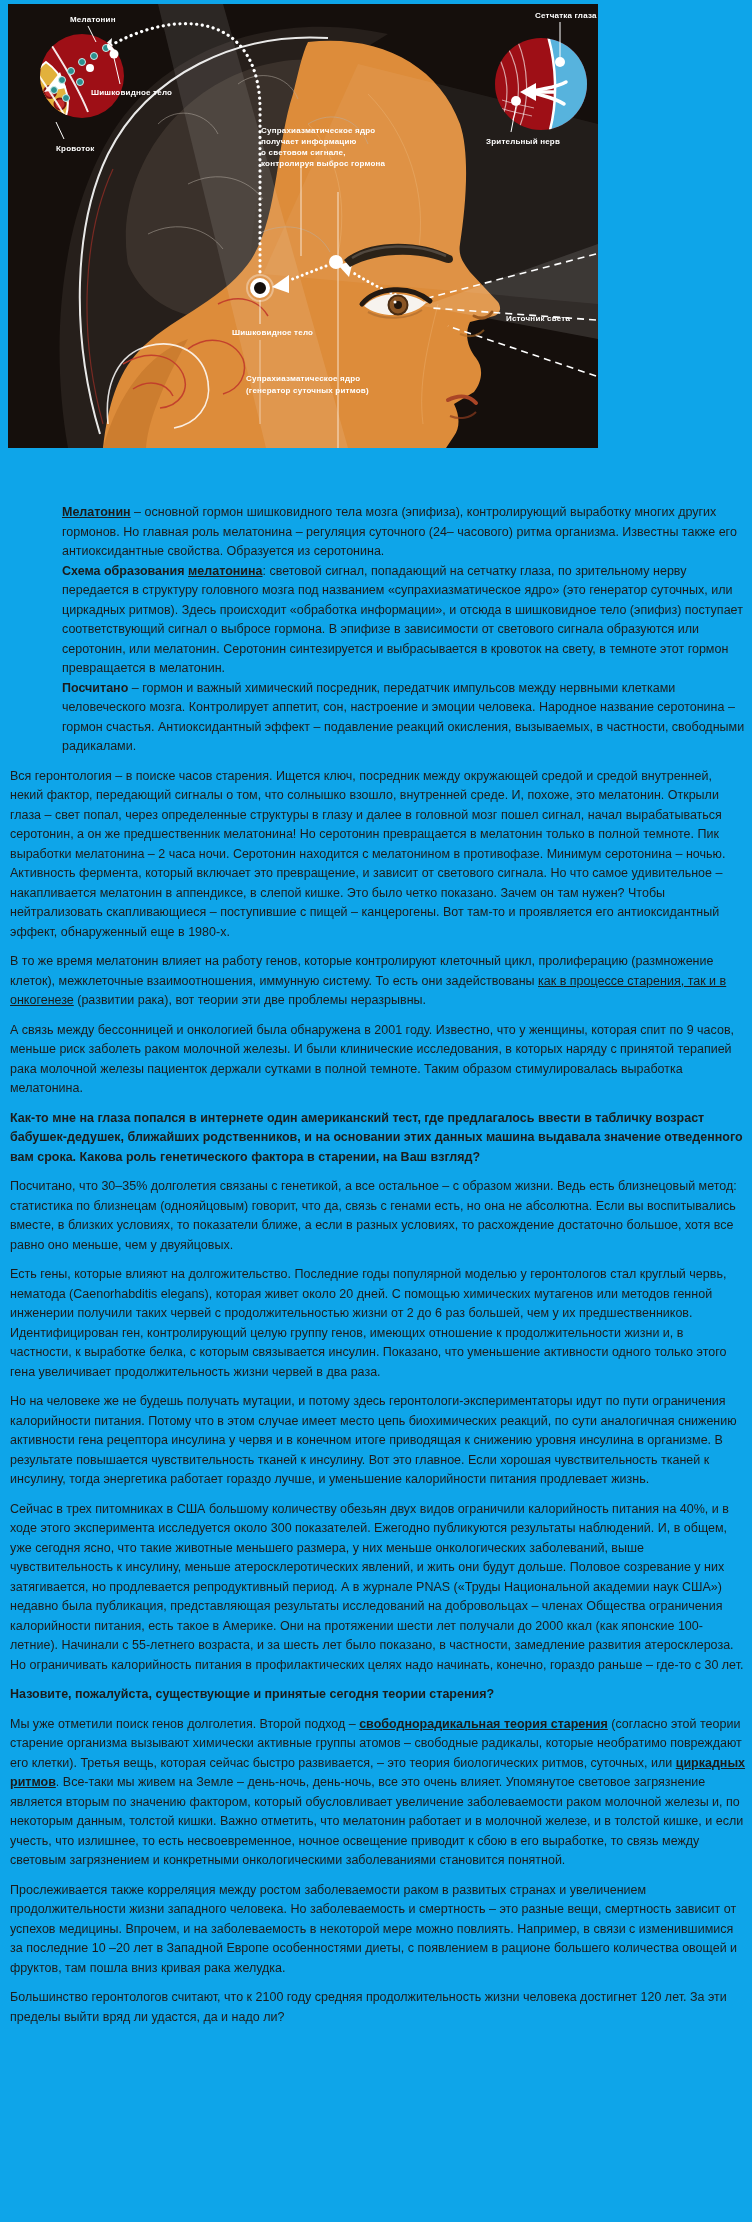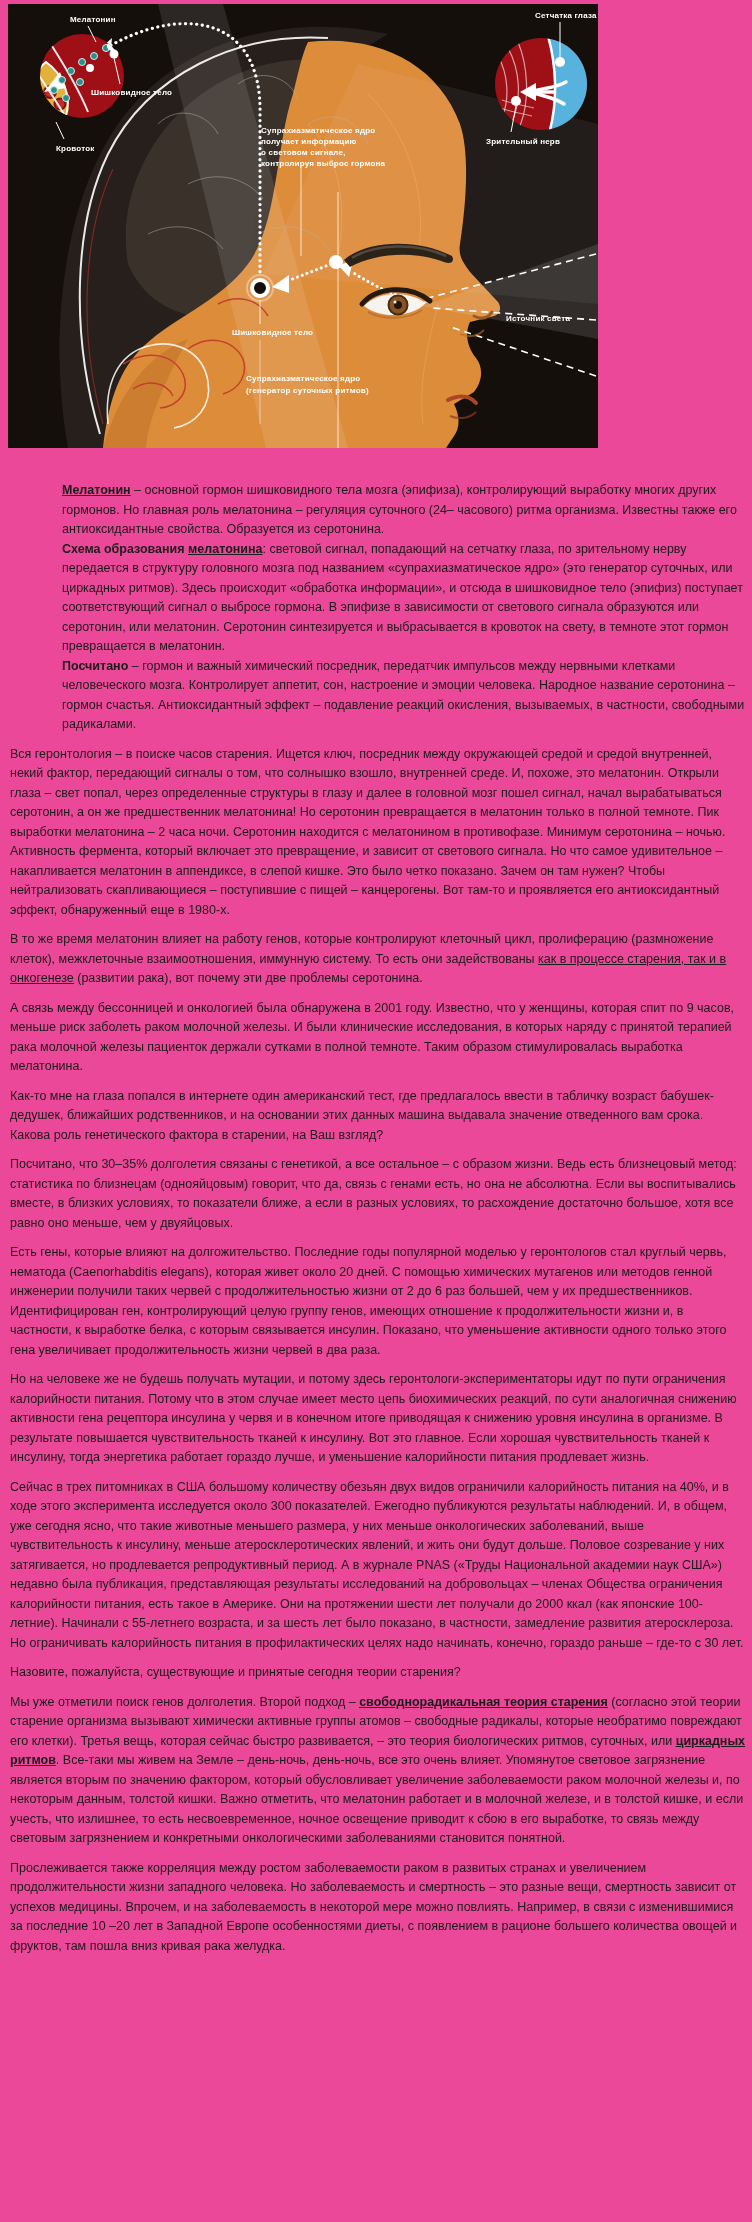--- a/index.html
+++ b/index.html
@@ -1,27 +1,27 @@
 <!DOCTYPE html>
 <html><head>
 <meta charset="utf-8">
 <style>
   html,body{margin:0;padding:0;background:#fff;}
-  .page{position:relative;width:752px;height:2222px;background:#ec4899;overflow:hidden;
+  .page{position:relative;width:752px;height:2222px;background:#0ea5e9;overflow:hidden;
         font-family:"Liberation Sans",sans-serif;}
   .infographic{position:absolute;left:8px;top:4px;width:590px;height:444px;}
   .infographic svg{display:block;}
   .ilbl{font:bold 8px "Liberation Sans",sans-serif;fill:#ffffff;letter-spacing:.2px;}
-  .article{position:absolute;left:10px;top:481px;width:736px;
+  .article{position:absolute;left:10px;top:503px;width:736px;
            font-size:12.5px;line-height:19.5px;color:#1b1b1b;}
   .article p{margin:0 0 10px 0;}
   .article p.tight{margin-bottom:0;}
   .article p.indent{margin-left:52px;}
   .article p.h{margin:6px 0 20px 0;}
-  .article p.q{font-weight:normal;}
+  .article p.q{font-weight:bold;}
   .article span.b{font-weight:bold;}
   .article span.u{text-decoration:underline;cursor:pointer;}
 </style>
 </head>
 <body>
 
 <div class="page">
 
   <div class="infographic">
     <svg width="590" height="444" viewBox="0 0 590 444" xmlns="http://www.w3.org/2000/svg">
@@ -149,25 +149,26 @@
       <text class="ilbl" x="238" y="377">Супрахиазматическое ядро</text>
       <text class="ilbl" x="238" y="389">(генератор суточных ритмов)</text>
     </svg>
   </div>
 
   <div class="article">
       <p class="tight indent"><span class="b u">Мелатонин</span><span> – основной гормон шишковидного тела мозга (эпифиза), контролирующий выработку многих других гормонов. Но главная роль мелатонина – регуляция суточного (24– часового) ритма организма. Известны также его антиоксидантные свойства. Образуется из серотонина.</span></p>
       <p class="tight indent"><span class="b">Схема образования </span><span class="b u">мелатонина</span><span>: световой сигнал, попадающий на сетчатку глаза, по зрительному нерву передается в структуру головного мозга под названием «супрахиазматическое ядро» (это генератор суточных, или циркадных ритмов). Здесь происходит «обработка информации», и отсюда в шишковидное тело (эпифиз) поступает соответствующий сигнал о выбросе гормона. В эпифизе в зависимости от светового сигнала образуются или серотонин, или мелатонин. Серотонин синтезируется и выбрасывается в кровоток на свету, в темноте этот гормон превращается в мелатонин.</span></p>
       <p class="indent"><span class="b">Посчитано</span><span> – гормон и важный химический посредник, передатчик импульсов между нервными клетками человеческого мозга. Контролирует аппетит, сон, настроение и эмоции человека. Народное название серотонина – гормон счастья. Антиоксидантный эффект – подавление реакций окисления, вызываемых, в частности, свободными радикалами.</span></p>
       <p><span>Вся геронтология – в поиске часов старения. Ищется ключ, посредник между окружающей средой и средой внутренней, некий фактор, передающий сигналы о том, что солнышко взошло, внутренней среде. И, похоже, это мелатонин. Открыли глаза – свет попал, через определенные структуры в глазу и далее в головной мозг пошел сигнал, начал вырабатываться серотонин, а он же предшественник мелатонина! Но серотонин превращается в мелатонин только в полной темноте. Пик выработки мелатонина – 2 часа ночи. Серотонин находится с мелатонином в противофазе. Минимум серотонина – ночью. Активность фермента, который включает это превращение, и зависит от светового сигнала. Но что самое удивительное – накапливается мелатонин в аппендиксе, в слепой кишке. Это было четко показано. Зачем он там нужен? Чтобы нейтрализовать скапливающиеся – поступившие с пищей – канцерогены. Вот там-то и проявляется его антиоксидантный эффект, обнаруженный еще в 1980-х.</span></p>
-      <p><span>В то же время мелатонин влияет на работу генов, которые контролируют клеточный цикл, пролиферацию (размножение клеток), межклеточные взаимоотношения, иммунную систему. То есть они задействованы </span><span class="u">как в процессе старения, так и в онкогенезе</span><span> (развитии рака), вот почему эти две проблемы серотонина.</span></p>
+      <p><span>В то же время мелатонин влияет на работу генов, которые контролируют клеточный цикл, пролиферацию (размножение клеток), межклеточные взаимоотношения, иммунную систему. То есть они задействованы </span><span class="u">как в процессе старения, так и в онкогенезе</span><span> (развитии рака), вот теории эти две проблемы неразрывны.</span></p>
       <p><span>А связь между бессонницей и онкологией была обнаружена в 2001 году. Известно, что у женщины, которая спит по 9 часов, меньше риск заболеть раком молочной железы. И были клинические исследования, в которых наряду с принятой терапией рака молочной железы пациенток держали сутками в полной темноте. Таким образом стимулировалась выработка мелатонина.</span></p>
       <p class="q"><span>Как-то мне на глаза попался в интернете один американский тест, где предлагалось ввести в табличку возраст бабушек-дедушек, ближайших родственников, и на основании этих данных машина выдавала значение отведенного вам срока. Какова роль генетического фактора в старении, на Ваш взгляд?</span></p>
       <p><span>Посчитано, что 30–35% долголетия связаны с генетикой, а все остальное – с образом жизни. Ведь есть близнецовый метод: статистика по близнецам (однояйцовым) говорит, что да, связь с генами есть, но она не абсолютна. Если вы воспитывались вместе, в близких условиях, то показатели ближе, а если в разных условиях, то расхождение достаточно большое, хотя все равно оно меньше, чем у двуяйцовых.</span></p>
       <p><span>Есть гены, которые влияют на долгожительство. Последние годы популярной моделью у геронтологов стал круглый червь, нематода (Caenorhabditis elegans), которая живет около 20 дней. С помощью химических мутагенов или методов генной инженерии получили таких червей с продолжительностью жизни от 2 до 6 раз большей, чем у их предшественников. Идентифицирован ген, контролирующий целую группу генов, имеющих отношение к продолжительности жизни и, в частности, к выработке белка, с которым связывается инсулин. Показано, что уменьшение активности одного только этого гена увеличивает продолжительность жизни червей в два раза.</span></p>
       <p><span>Но на человеке же не будешь получать мутации, и потому здесь геронтологи-экспериментаторы идут по пути ограничения калорийности питания. Потому что в этом случае имеет место цепь биохимических реакций, по сути аналогичная снижению активности гена рецептора инсулина у червя и в конечном итоге приводящая к снижению уровня инсулина в организме. В результате повышается чувствительность тканей к инсулину. Вот это главное. Если хорошая чувствительность тканей к инсулину, тогда энергетика работает гораздо лучше, и уменьшение калорийности питания продлевает жизнь.</span></p>
       <p><span>Сейчас в трех питомниках в США большому количеству обезьян двух видов ограничили калорийность питания на 40%, и в ходе этого эксперимента исследуется около 300 показателей. Ежегодно публикуются результаты наблюдений. И, в общем, уже сегодня ясно, что такие животные меньшего размера, у них меньше онкологических заболеваний, выше чувствительность к инсулину, меньше атеросклеротических явлений, и жить они будут дольше. Половое созревание у них затягивается, но продлевается репродуктивный период. А в журнале PNAS («Труды Национальной академии наук США») недавно была публикация, представляющая результаты исследований на добровольцах – членах Общества ограничения калорийности питания, есть такое в Америке. Они на протяжении шести лет получали до 2000 ккал (как японские 100-летние). Начинали с 55-летнего возраста, и за шесть лет было показано, в частности, замедление развития атеросклероза. Но ограничивать калорийность питания в профилактических целях надо начинать, конечно, гораздо раньше – где-то с 30 лет.</span></p>
       <p class="q"><span>Назовите, пожалуйста, существующие и принятые сегодня теории старения?</span></p>
       <p><span>Мы уже отметили поиск генов долголетия. Второй подход – </span><span class="b u">свободнорадикальная теория старения</span><span> (согласно этой теории старение организма вызывают химически активные группы атомов – свободные радикалы, которые необратимо повреждают его клетки).  Третья вещь, которая сейчас быстро развивается, – это теория биологических ритмов, суточных, или </span><span class="b u">циркадных ритмов</span><span>. Все-таки мы живем на Земле – день-ночь, день-ночь, все это очень влияет. Упомянутое световое загрязнение является вторым по значению фактором, который обусловливает увеличение заболеваемости раком молочной железы и, по некоторым данным, толстой кишки. Важно отметить, что мелатонин работает и в молочной железе, и в толстой кишке, и если учесть, что излишнее, то есть несвоевременное, ночное освещение приводит к сбою в его выработке, то связь между световым загрязнением и конкретными онкологическими заболеваниями становится понятной.</span></p>
       <p><span>Прослеживается также корреляция между ростом заболеваемости раком в развитых странах и увеличением продолжительности жизни западного человека. Но заболеваемость и смертность – это разные вещи, смертность зависит от успехов медицины. Впрочем, и на заболеваемость в некоторой мере можно повлиять. Например, в связи с изменившимися за последние 10 –20 лет в Западной Европе особенностями диеты, с появлением в рационе большего количества овощей и фруктов, там пошла вниз кривая рака желудка.</span></p>
+      <p><span>Большинство геронтологов считают, что к 2100 году средняя продолжительность жизни человека достигнет 120 лет. За эти пределы выйти вряд ли удастся, да и надо ли?</span></p>
     </div>
 
 </div>
 
 </body></html>

